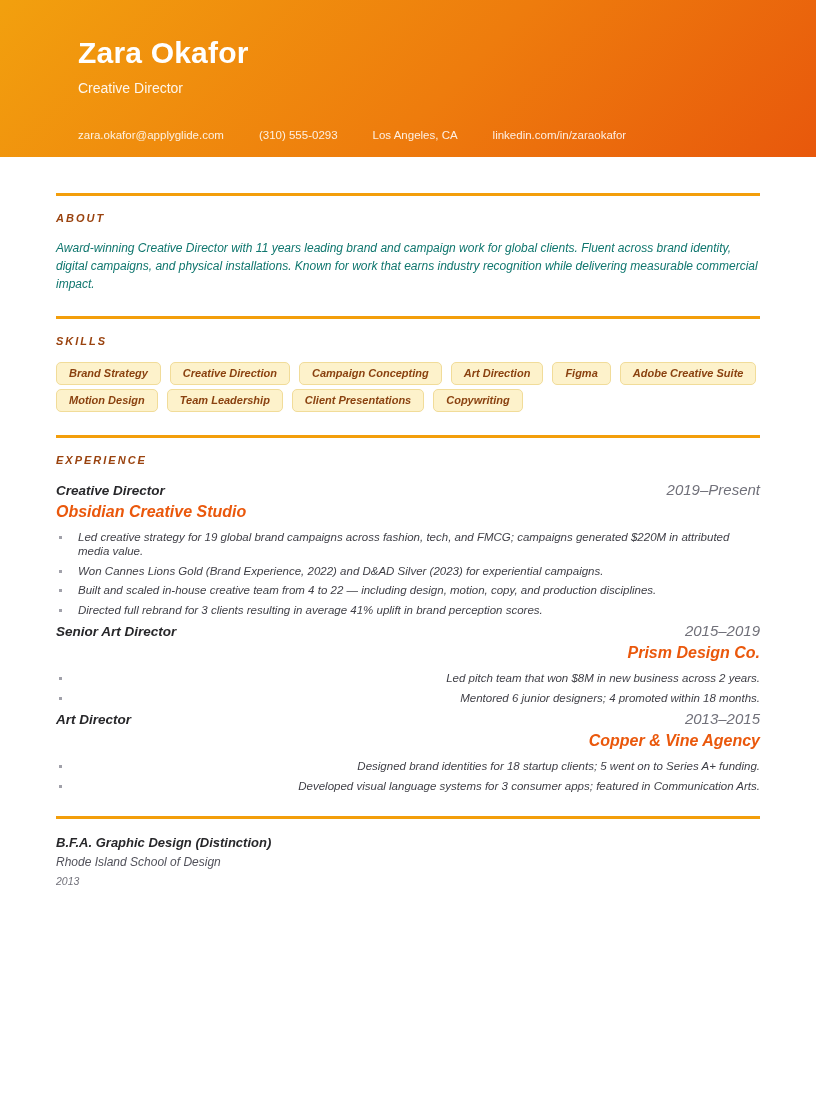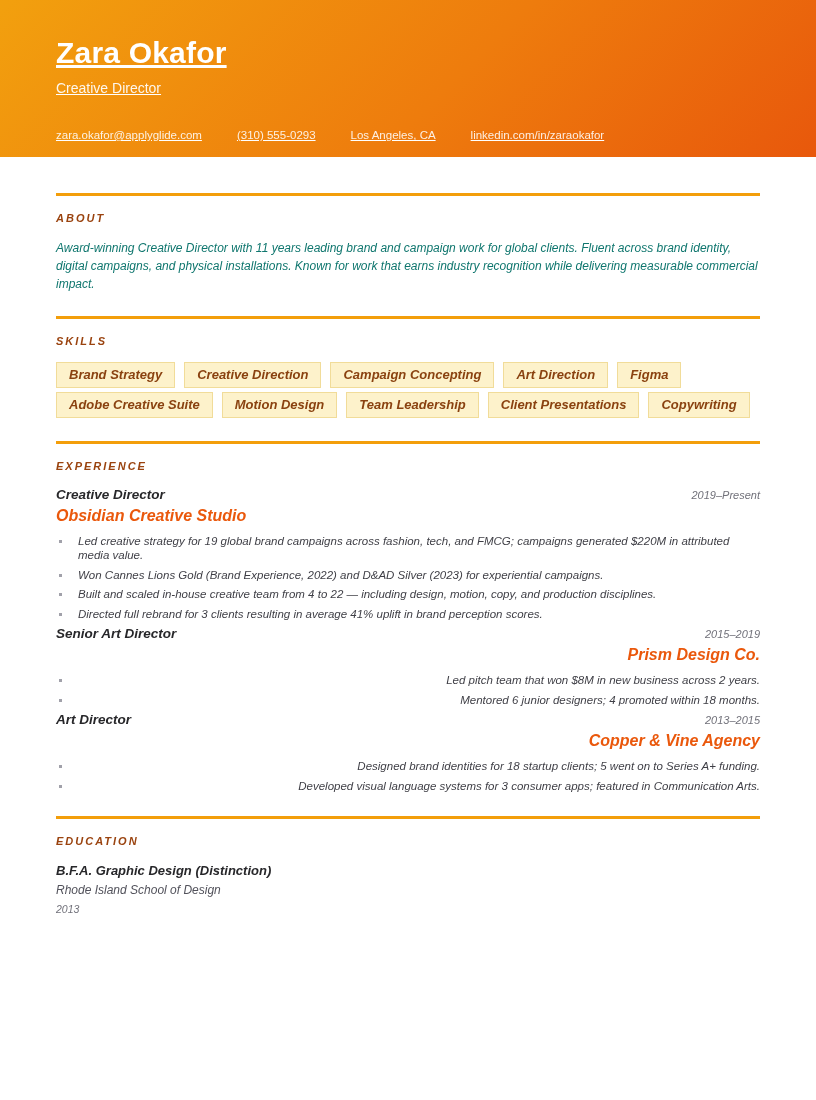--- a/index.html
+++ b/index.html
@@ -8,23 +8,22 @@
     width: 816px;
     height: 1100px;
     font-family: "Liberation Sans", sans-serif;
     color: #3f3f46;
     overflow: hidden;
   }
   
   .hero {
     height: 157px;
     background: linear-gradient(135deg, #f2a00e 0%, #ee7c0d 55%, #e8580c 100%);
-    padding: 36px 56px 0 56px;
+    padding: 36px 56px 0 78px;
     color: #ffffff;
-    text-decoration: underline;
   }
   .hero h1 {
     font-size: 30px;
     font-weight: bold;
     letter-spacing: 0.2px;
     color: #ffffff;
   }
   .hero .subtitle {
     margin-top: 10px;
     font-size: 14px;
@@ -58,42 +57,42 @@
   
   .pills {
     margin-top: 15px;
     display: flex;
     flex-wrap: wrap;
     gap: 4px 9px;
   }
   .pill {
     background: #fdf2cb;
     border: 1px solid #f1dc99;
-    border-radius: 0;
+    border-radius: 5px;
     padding: 4px 12px 5px 12px;
-    font-size: 13px;
+    font-size: 11px;
     font-weight: bold;
     color: #8a4210;
     white-space: nowrap;
   }
   
   .job { margin-top: 15px; }
   .job + .job { margin-top: 5px; text-align: right; }
   .job-head {
     display: flex;
     justify-content: space-between;
     align-items: baseline;
   }
   .job-title {
     font-size: 13.5px;
     font-weight: bold;
     color: #27272a;
   }
   .job-dates {
-    font-size: 11px;
+    font-size: 15px;
     color: #71717a;
   }
   .job-company {
     margin-top: 5px;
     font-size: 16px;
     font-weight: bold;
     color: #ea580c;
   }
   .bullets { margin-top: 9px; list-style: none; }
   .bullets li {
@@ -204,19 +203,18 @@
       </div>
       <div class="job-company">Copper &amp; Vine Agency</div>
       <ul class="bullets">
         <li>Designed brand identities for 18 startup clients; 5 went on to Series A+ funding.</li>
         <li>Developed visual language systems for 3 consumer apps; featured in Communication Arts.</li>
       </ul>
     </div>
   </section>
 
   <section>
-    <div class="section-heading">EDUCATION</div>
     <div class="edu-degree">B.F.A. Graphic Design (Distinction)</div>
     <div class="edu-school">Rhode Island School of Design</div>
     <div class="edu-year">2013</div>
   </section>
 
 </main>
 
 </body></html>

